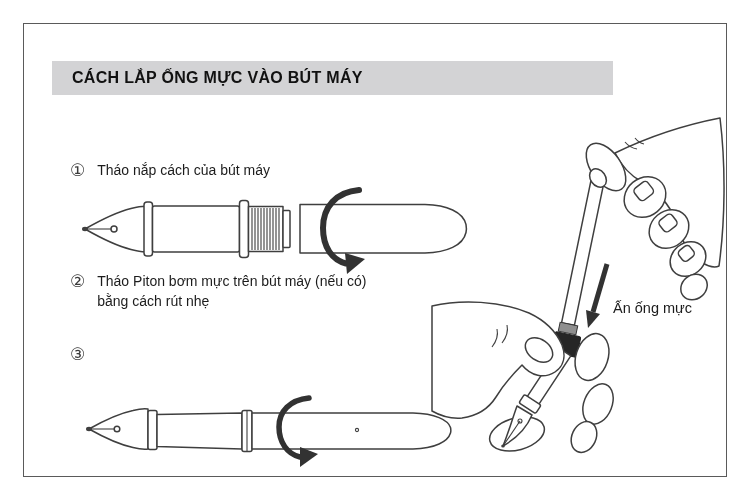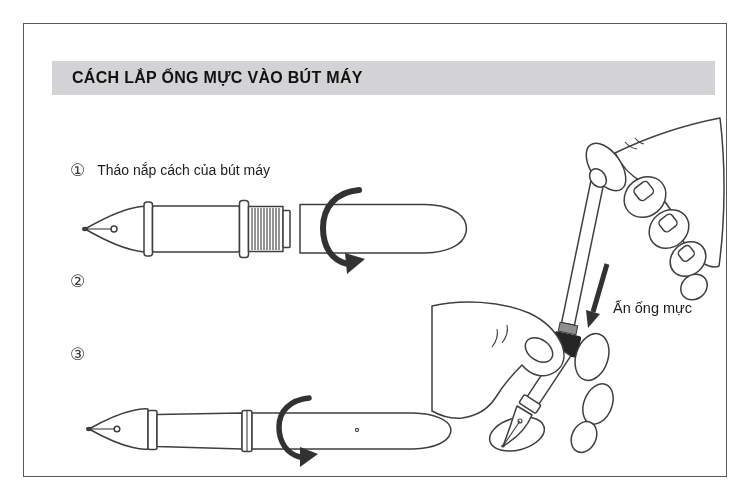--- a/index.html
+++ b/index.html
@@ -1,20 +1,20 @@
 <!DOCTYPE html>
 <html><head>
 <meta charset="utf-8">
 <style>
   html,body{margin:0;padding:0;background:#fff;}
   #stage{position:relative;width:750px;height:499px;background:#ffffff;overflow:hidden;
          font-family:"Liberation Sans", sans-serif;color:#1c1c1c;}
   #frame{position:absolute;left:23px;top:23px;width:704px;height:454px;
          border:1px solid #5a5a5a;box-sizing:border-box;background:#fff;}
-  #headerbar{position:absolute;left:52px;top:61px;width:663px;height:34px;background:#d3d3d5;}
+  #headerbar{position:absolute;left:52px;top:61px;width:561px;height:34px;background:#d3d3d5;}
   #headerbar .title{display:block;line-height:34px;padding-left:20px;font-size:16px;
          font-weight:bold;letter-spacing:.3px;color:#111;}
   .step{position:absolute;display:flex;align-items:flex-start;gap:12px;font-size:14px;line-height:20px;}
   .step .num{font-family:"DejaVu Sans", sans-serif;font-size:17px;line-height:20px;color:#3c3c3c;}
   .step .txt div{white-space:nowrap;}
   #step1{left:70px;top:160px;}
   #step2{left:70px;top:271px;}
   #step3{left:70px;top:344px;}
   svg{position:absolute;overflow:visible;}
   #draw-top{left:73px;top:183px;}
@@ -40,20 +40,22 @@
   <div class="step" id="step1">
     <span class="num">①</span>
     <span class="txt">
       <div>Tháo nắp cách của bút máy</div>
     </span>
   </div>
 
   <div class="step" id="step2">
     <span class="num">②</span>
     <span class="txt">
+      <div>Tháo Piton bơm mực trên bút máy (nếu có)</div>
+      <div>bằng cách rút nhẹ</div>
     </span>
   </div>
 
   <div class="step" id="step3">
     <span class="num">③</span>
   </div>
 
   <svg id="draw-top" width="412" height="92" viewBox="0 0 412 92">
     <g>
       <path class="ln" d="M12 46 C26 38,44 29,58 25.5 C64 24,69 23.2,72 23.2 L72 68.8 C69 68.8,64 68,58 66.5 C44 63,26 54,12 46 Z"></path>

